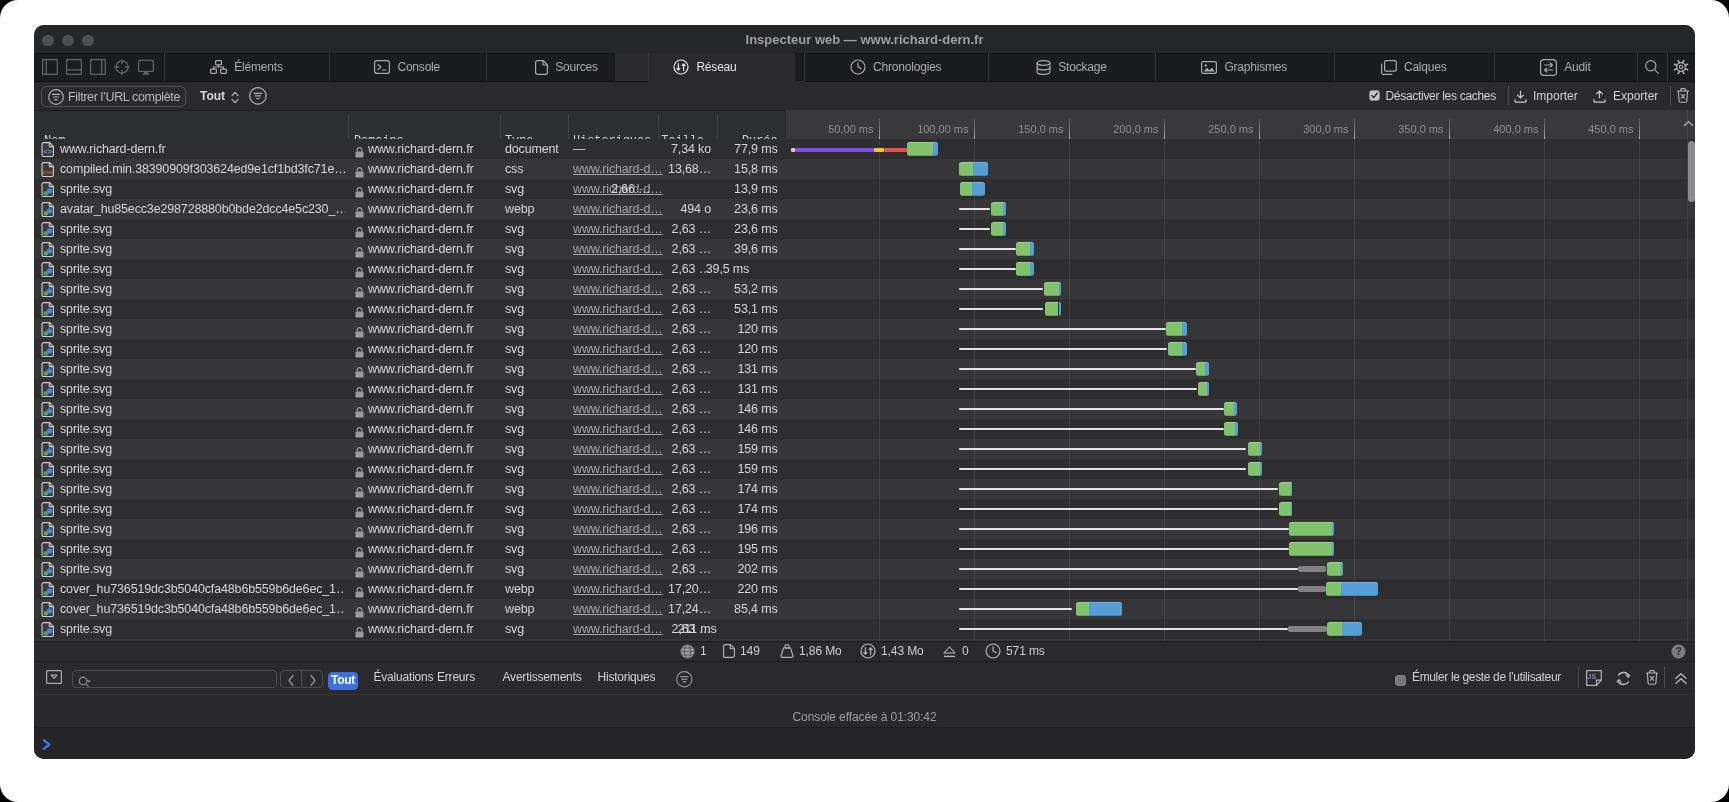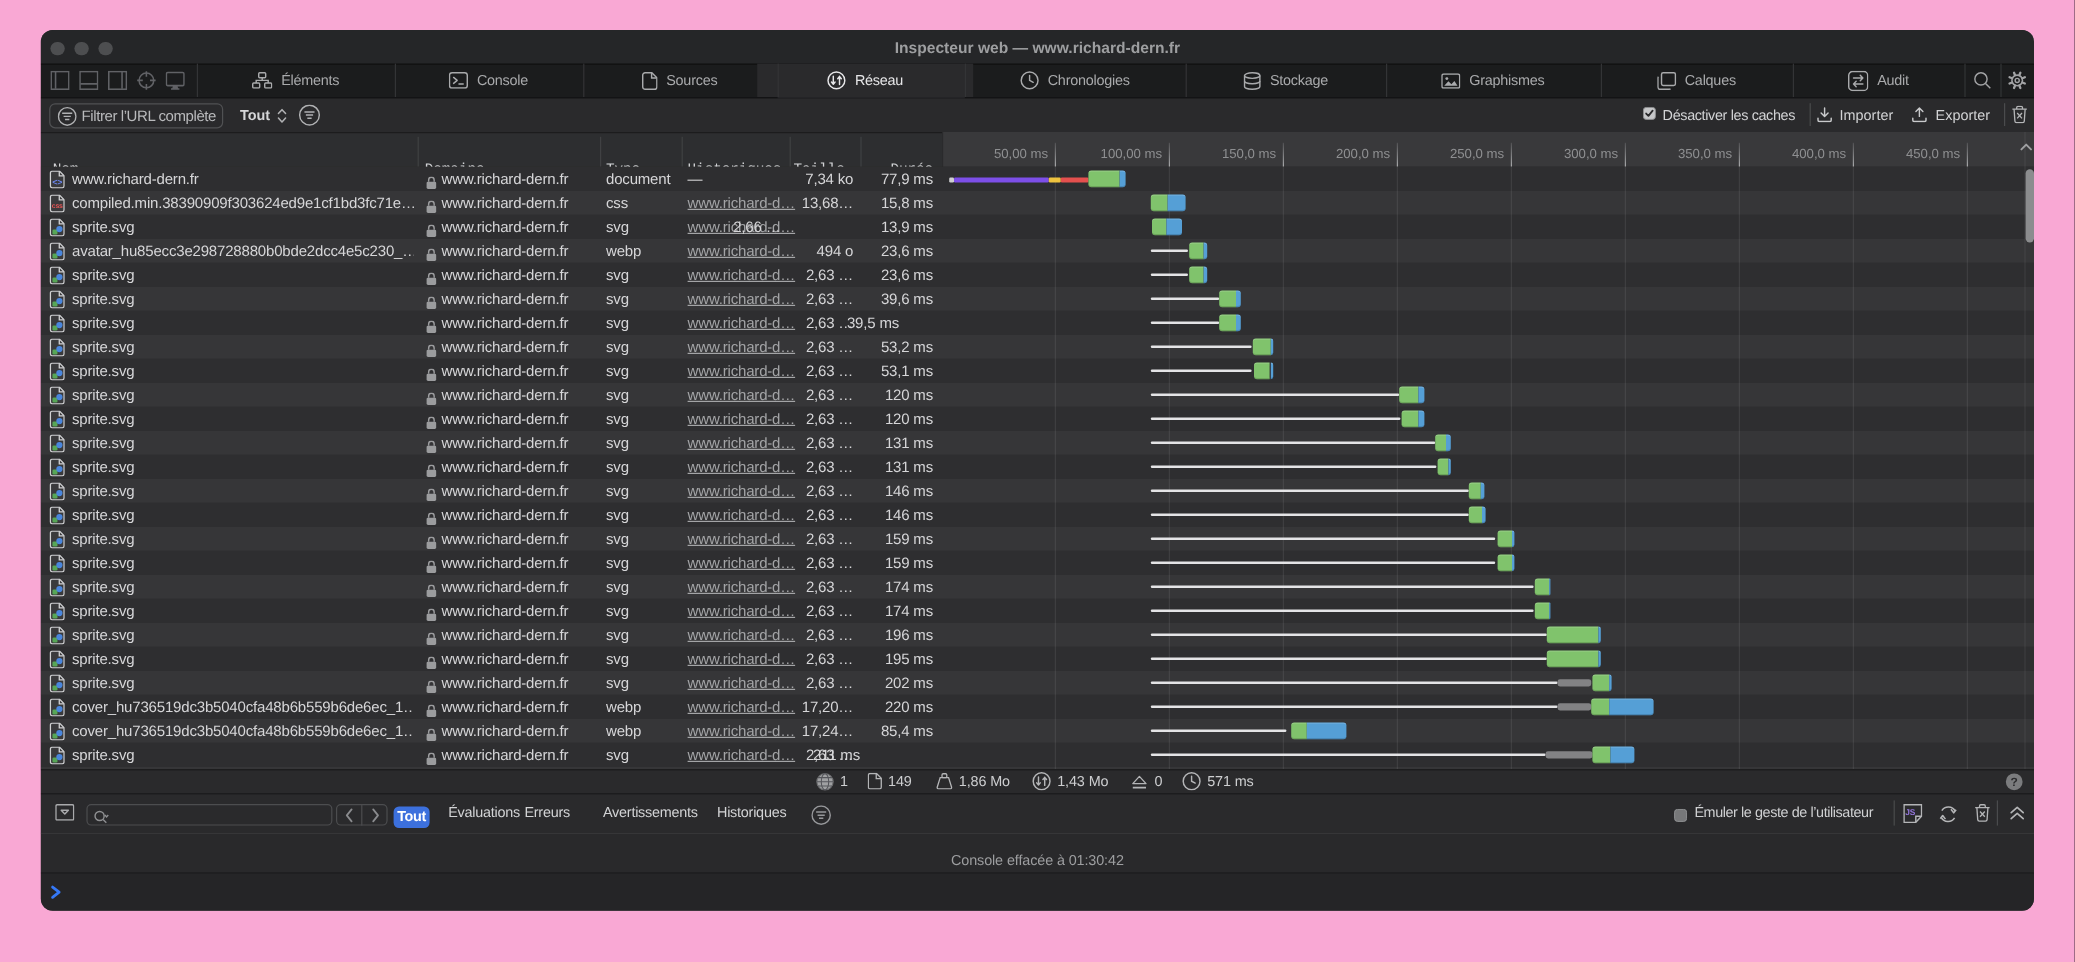--- a/index.html
+++ b/index.html
@@ -1,16 +1,16 @@
 <!DOCTYPE html>
 <html><head><meta charset="utf-8"><style>
 html,body{margin:0;padding:0;background:#000;}
 *{box-sizing:border-box;}
-#stage{position:relative;width:1729px;height:802px;background:#f9a8d4;overflow:hidden;
-  font-family:"Liberation Sans",sans-serif;-webkit-font-smoothing:antialiased;}
+#stage{position:relative;width:1729px;height:802px;background:#ffffff;overflow:hidden;
+  font-family:"Liberation Sans",sans-serif;border-radius:18px;-webkit-font-smoothing:antialiased;}
 #win{position:absolute;left:34px;top:25px;width:1661px;height:734px;border-radius:10px;
   overflow:hidden;background:#29292b;box-shadow:inset 0 0 0 0.5px rgba(255,255,255,0.14);}
 .abs{position:absolute;}
 #titlebar{left:0;top:0;width:1661px;height:28px;background:#252628;}
 .tl{top:9.5px;width:11.5px;height:11.5px;border-radius:50%;background:#4d4e50;}
 #title{left:0;top:0;width:1661px;height:28px;line-height:29px;text-align:center;
   color:#9d9ea0;font-size:13px;font-weight:700;}
 #tabbar{left:0;top:28px;width:1661px;height:28px;background:#1b1c1d;border-top:1px solid #111;}
 .tabdiv{top:28px;width:1px;height:28px;background:#333436;}
 .tab{top:28px;height:28px;display:flex;align-items:center;justify-content:center;gap:7px;
@@ -74,21 +74,21 @@
         </svg>
         <span>Console</span>
       </div>
       <div class="abs tab" style="left:451.5px;width:162.0px">
         <svg width="13" height="15" viewBox="0 0 13 15" style="">
           <path d="M0.6 2.6 a2 2 0 0 1 2-2 L8.2 0.6 L12.4 4.8 L12.4 12.4 a2 2 0 0 1 -2 2 L2.6 14.4 a2 2 0 0 1 -2-2 Z" fill="none" stroke="#a9aaac" stroke-width="1.2"></path>
           <path d="M8 0.8 L8 5 L12.2 5" fill="none" stroke="#a9aaac" stroke-width="1.2"></path>
         </svg>
         <span>Sources</span>
       </div>
-      <div class="abs tab sel" style="left:597px;width:180px">
+      <div class="abs tab sel" style="left:581px;width:180px">
         <svg width="16" height="16" viewBox="0 0 16 16" style="">
           <circle cx="8" cy="8" r="7" fill="none" stroke="#e6e6e8" stroke-width="1.2"></circle>
           <path d="M5.4 4.5 L5.4 11.2 M5.4 11.2 L3.9 9.4 M5.4 11.2 L6.9 9.4" fill="none" stroke="#e6e6e8" stroke-width="1.2" stroke-linecap="round" stroke-linejoin="round"></path>
           <path d="M10.6 11.5 L10.6 4.8 M10.6 4.8 L9.1 6.6 M10.6 4.8 L12.1 6.6" fill="none" stroke="#e6e6e8" stroke-width="1.2" stroke-linecap="round" stroke-linejoin="round"></path>
         </svg>
         <span>Réseau</span>
       </div>
       <div class="abs tab" style="left:769.5px;width:184.5px">
         <svg width="16" height="16" viewBox="0 0 16 16" style="">
           <circle cx="8" cy="8" r="7" fill="none" stroke="#a9aaac" stroke-width="1.2"></circle>

